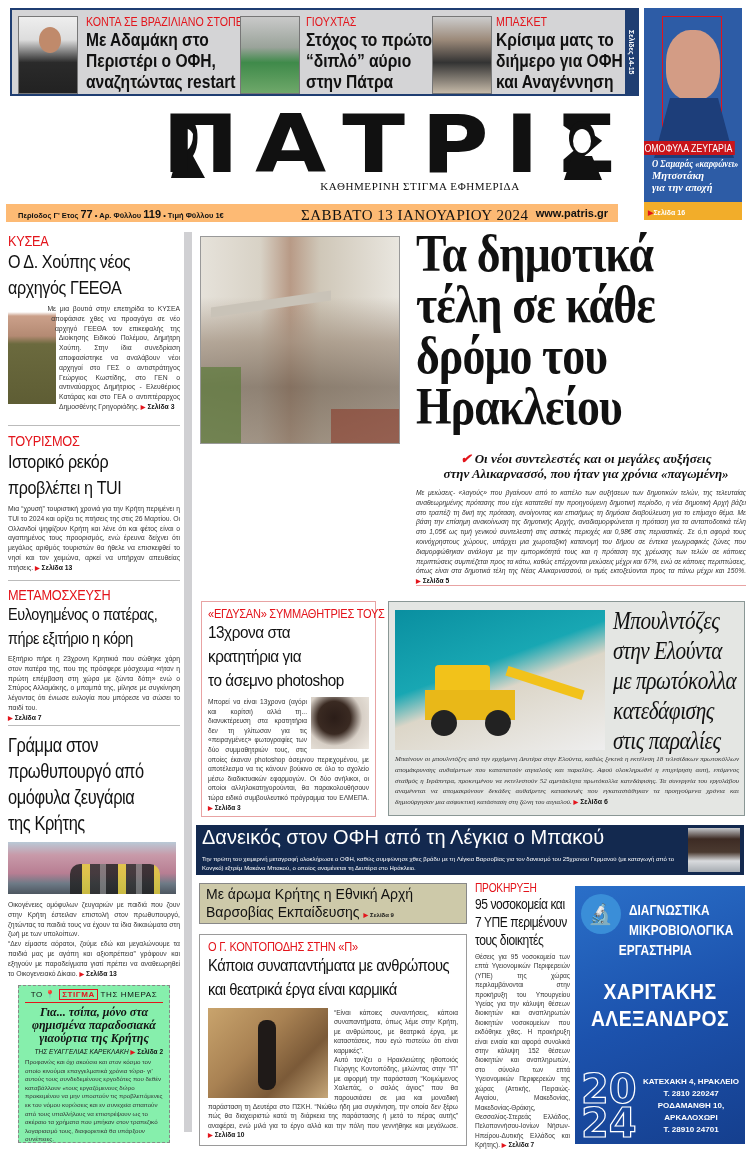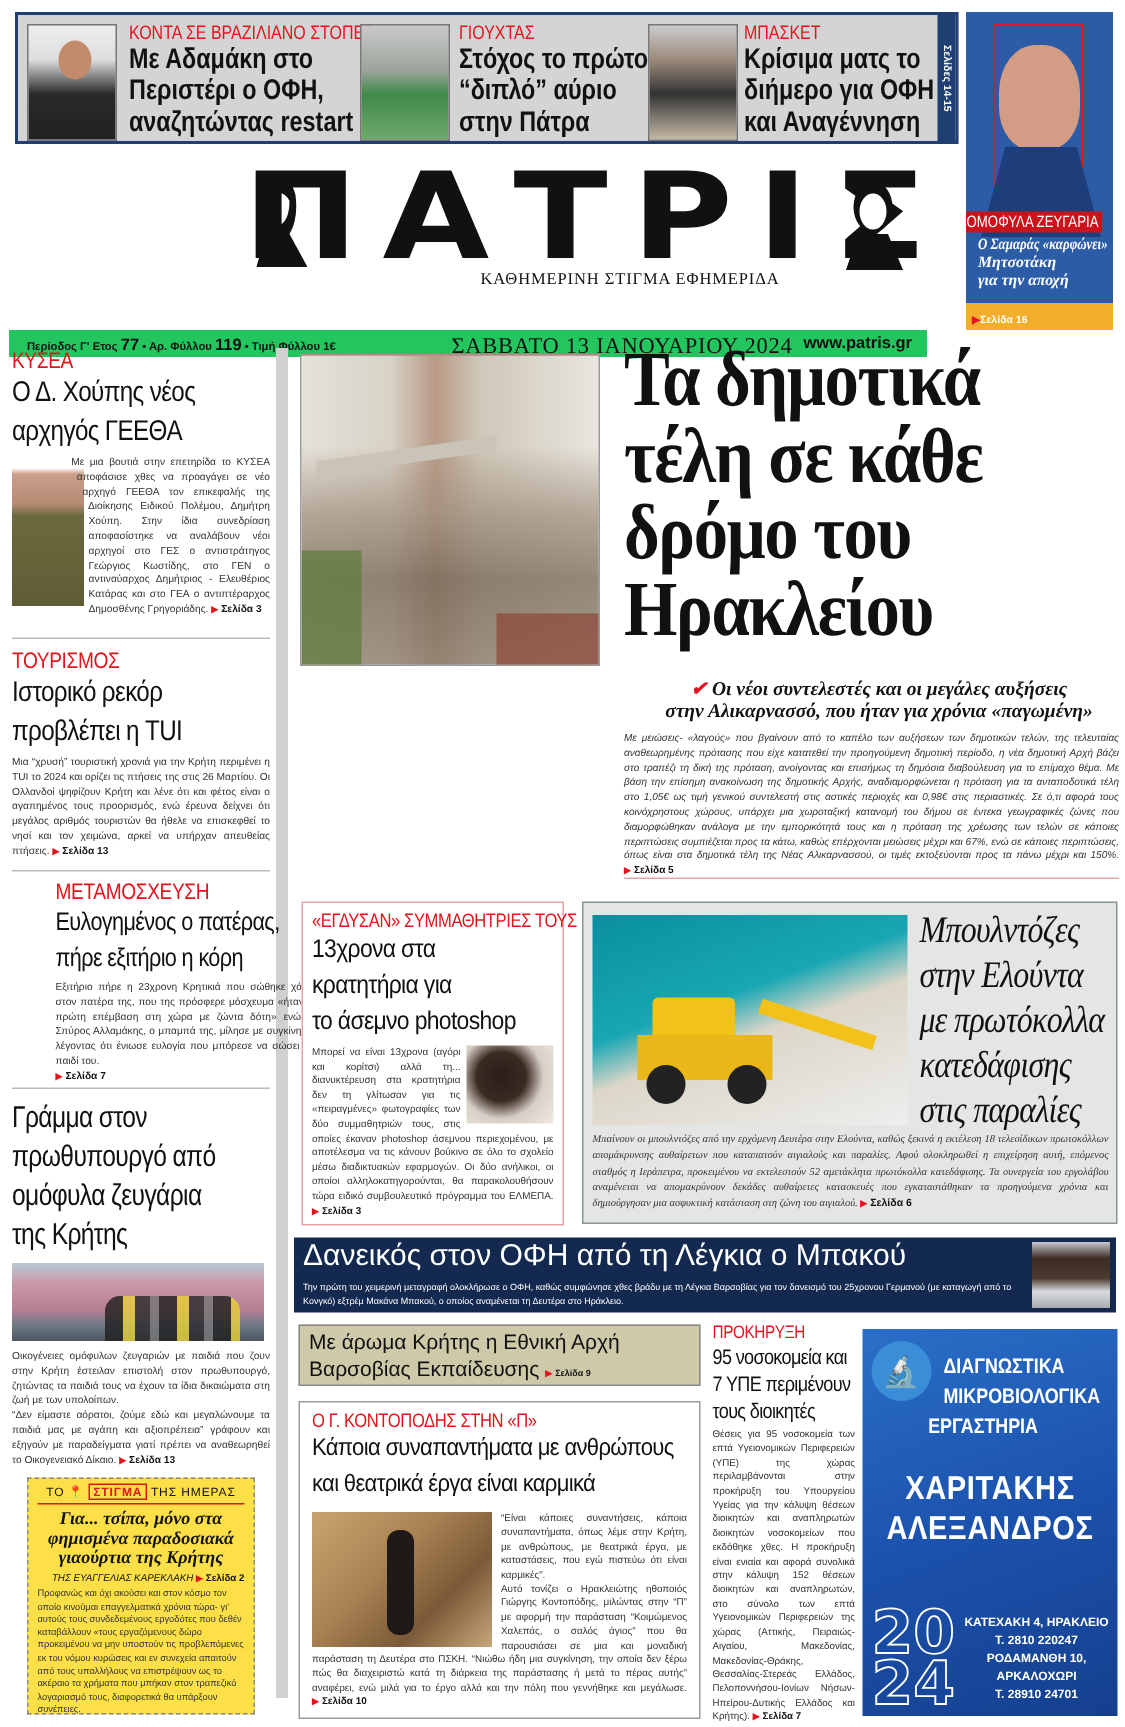--- a/index.html
+++ b/index.html
@@ -17,21 +17,21 @@
   .ts-item { position: absolute; top: 2px; height: 82px; }
   .ts-photo { position: absolute; top: 4px; width: 60px; height: 78px; border: 1px solid #777; }
   .ts-kicker { position: absolute; top: 2px; font-size: 13px; color: #e3141b; white-space: nowrap; transform: scaleX(0.82); transform-origin: left; }
   .ts-title { position: absolute; top: 17px; font-size: 19px; line-height: 21px; font-weight: bold; color: #111; transform: scaleX(0.82); transform-origin: left top; white-space: nowrap; }
   .ts-side { position: absolute; right: 0; top: 0; width: 12px; height: 84px; background: #1f3e72; color: #fff; font-size: 7px; writing-mode: vertical-rl; display: flex; align-items: center; justify-content: center; font-weight: bold; }
 
   
   .logo { left: 183px; top: 111px; width: 430px; height: 68px; font-size: 80px; font-weight: bold; letter-spacing: 14px; line-height: 68px; text-align: center; font-family: "DejaVu Sans", sans-serif; transform: scaleX(1.15); transform-origin: center; }
   .portrait { width: 44px; height: 66px; }
   .tagline { left: 200px; top: 180px; width: 440px; text-align: center; font-family: "Liberation Serif", serif; font-size: 11px; letter-spacing: 0.6px; }
-  .date-bar { left: 6px; top: 204px; width: 612px; height: 18px; background: #22c55e; clip-path: polygon(0 0,100% 0,100% 100%,0 100%); margin-top: 16px; }
+  .date-bar { left: 6px; top: 204px; width: 612px; height: 18px; background: #fdba74; clip-path: polygon(0 0,100% 0,100% 100%,0 100%); }
   .date-bar .left { position: absolute; left: 12px; top: 4px; font-size: 7.5px; font-weight: bold; white-space: nowrap; }
   .date-bar .left b { font-size: 11px; }
   .date-bar .mid { position: absolute; left: 295px; top: 3px; font-family: "Liberation Serif", serif; font-size: 15px; letter-spacing: 0.5px; }
   .date-bar .right { position: absolute; right: 10px; top: 3px; font-size: 11px; font-weight: bold; }
 
   
   .side-box { left: 644px; top: 8px; width: 98px; height: 212px; background: #2d5ca6; overflow: hidden; }
   .side-box .yellowbar { position: absolute; left: 0; bottom: 0; width: 106px; height: 18px; background: #f2ad2a; }
   .vsep { left: 184px; top: 232px; width: 8px; height: 900px; background: #d0d0d3; }
   .hrule { height: 1px; background: #bbb; }
@@ -137,21 +137,21 @@
 <div class="abs" style="left:8px;top:432px;width:172px;">
   <div class="kicker">ΤΟΥΡΙΣΜΟΣ</div>
   <div class="hl" style="font-size:19px;line-height:26px;transform:scaleX(0.85);width:200px;">
     <div>Ιστορικό ρεκόρ</div>
     <div>προβλέπει η TUI</div>
   </div>
   <div class="body-txt" style="font-size:6.8px;line-height:9.8px;margin-top:3px;"><span>Μια “χρυσή” τουριστική χρονιά για την Κρήτη περιμένει η TUI το 2024 και ορίζει τις πτήσεις της στις 26 Μαρτίου. Οι Ολλανδοί ψηφίζουν Κρήτη και λένε ότι και φέτος είναι ο αγαπημένος τους προορισμός, ενώ έρευνα δείχνει ότι μεγάλος αριθμός τουριστών θα ήθελε να επισκεφθεί το νησί και τον χειμώνα, αρκεί να υπήρχαν απευθείας πτήσεις.</span> <span class="pg">Σελίδα 13</span></div>
 </div>
 <div class="abs hrule" style="left:8px;top:580px;width:172px;"></div>
 
-<div class="abs" style="left:8px;top:586px;width:172px;margin-left:29px;">
+<div class="abs" style="left:8px;top:586px;width:172px;">
   <div class="kicker">ΜΕΤΑΜΟΣΧΕΥΣΗ</div>
   <div class="hl" style="font-size:17px;line-height:24px;transform:scaleX(0.85);width:205px;">
     <div>Ευλογημένος ο πατέρας,</div>
     <div>πήρε εξιτήριο η κόρη</div>
   </div>
   <div class="body-txt" style="font-size:6.8px;line-height:9.8px;margin-top:3px;"><span>Εξιτήριο πήρε η 23χρονη Κρητικιά που σώθηκε χάρη στον πατέρα της, που της πρόσφερε μόσχευμα «ήταν η πρώτη επέμβαση στη χώρα με ζώντα δότη» ενώ ο Σπύρος Αλλαμάκης, ο μπαμπά της, μίλησε με συγκίνηση λέγοντας ότι ένιωσε ευλογία που μπόρεσε να σώσει το παιδί του.</span><br><span class="pg">Σελίδα 7</span></div>
 </div>
 <div class="abs hrule" style="left:8px;top:725px;width:172px;"></div>
 
 <div class="abs" style="left:8px;top:732px;width:172px;">
@@ -163,21 +163,21 @@
   </div>
   <div class="photo" style="margin-top:6px;width:168px;height:52px;background:linear-gradient(180deg,#b9c9d6 0%,#c89aa9 25%,#b87e93 60%,#6d7a86 80%,#4d5660 100%);position:relative;">
     <div style="position:absolute;left:62px;top:22px;width:90px;height:30px;background:repeating-linear-gradient(90deg,#1e1e1e 0 12px,#e8d23a 12px 20px,#2a2a2a 20px 30px,#777 30px 36px);opacity:0.8;border-radius:10px 10px 0 0;"></div>
   </div>
   <div class="body-txt" style="font-size:6.8px;line-height:9.8px;margin-top:6px;">
     <div>Οικογένειες ομόφυλων ζευγαριών με παιδιά που ζουν στην Κρήτη έστειλαν επιστολή στον πρωθυπουργό, ζητώντας τα παιδιά τους να έχουν τα ίδια δικαιώματα στη ζωή με των υπολοίπων.</div>
     <div><span>“Δεν είμαστε αόρατοι, ζούμε εδώ και μεγαλώνουμε τα παιδιά μας με αγάπη και αξιοπρέπεια” γράφουν και εξηγούν με παραδείγματα γιατί πρέπει να αναθεωρηθεί το Οικογενειακό Δίκαιο.</span> <span class="pg">Σελίδα 13</span></div>
   </div>
 </div>
 
-<div class="abs" style="left:18px;top:985px;width:152px;height:158px;border:1px dashed #888;background:#fde047;padding:4px 6px;">
+<div class="abs" style="left:18px;top:985px;width:152px;height:158px;border:1px dashed #888;background:#86efac;padding:4px 6px;">
   <div style="text-align:center;font-size:8px;white-space:nowrap;letter-spacing:0.6px;">
     <span>ΤΟ</span>
     <span style="color:#e3141b;">📍</span>
     <span style="border:1px solid #e3141b;color:#e3141b;font-weight:bold;padding:0 2px;">ΣΤΙΓΜΑ</span>
     <span>ΤΗΣ ΗΜΕΡΑΣ</span>
   </div>
   <div style="height:1px;background:#e3141b;margin:3px 0;"></div>
   <div style="text-align:center;font-family:'Liberation Serif',serif;font-style:italic;font-weight:bold;font-size:12px;line-height:13px;">
     <div>Για... τσίπα, μόνο στα</div>
     <div>φημισμένα παραδοσιακά</div>

